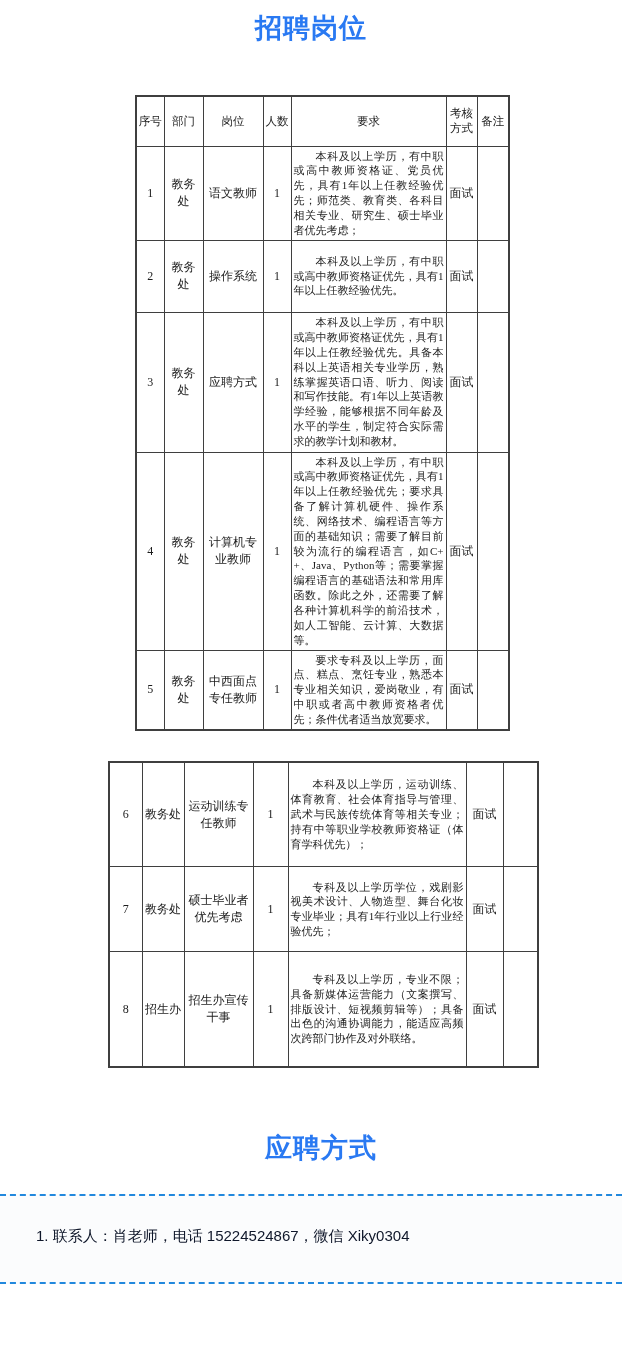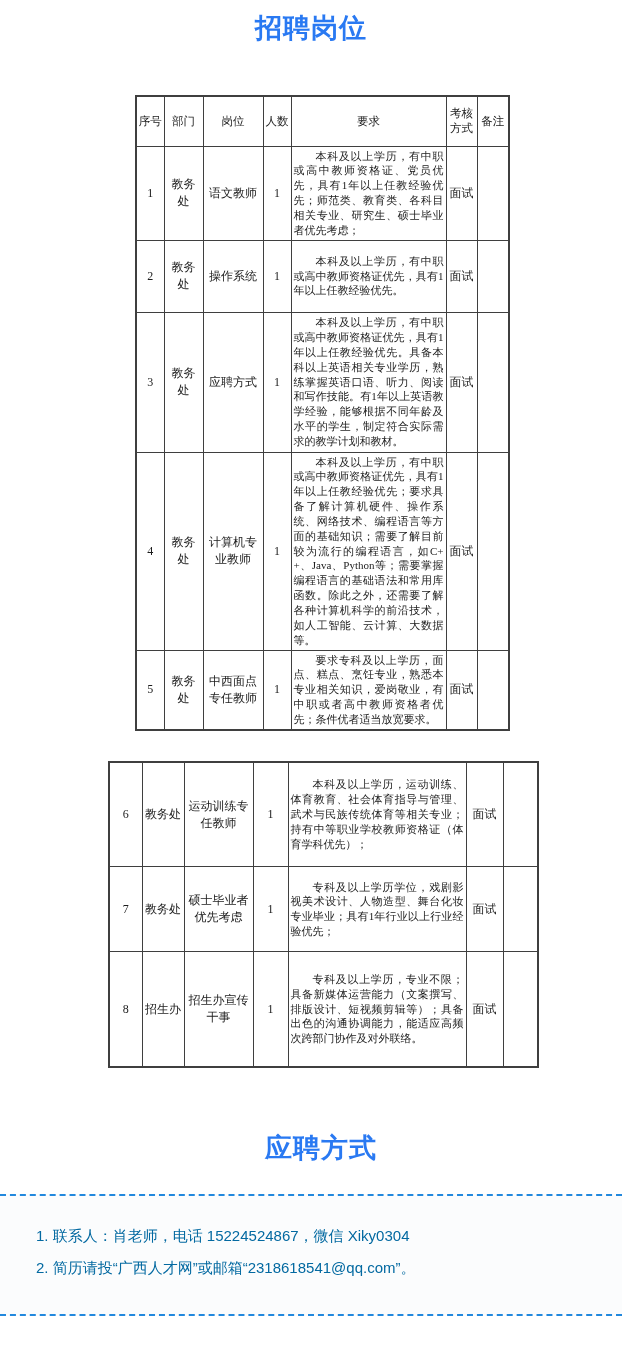--- a/index.html
+++ b/index.html
@@ -70,21 +70,21 @@
   .t2 tbody tr:nth-child(3) td { height: 115px; }
 
   .contact-box {
     margin-top: 28px;
     border-top: 2px dashed #2288dd;
     border-bottom: 2px dashed #2288dd;
     background: #fbfcfd;
     padding: 24px 0 30px 36px;
   }
   .contact-line {
-    color: #0369a1;
+    color: #0f172a;
     font-size: 15px;
     line-height: 2.15;
   }
 </style>
 </head>
 <body>
 
 <h1 class="section-heading heading-top">招聘岗位</h1>
 
 <div class="table-wrap1">
@@ -215,14 +215,13 @@
           <td></td>
         </tr>
       </tbody>
   </table>
 </div>
 
 <h1 class="section-heading heading-apply">应聘方式</h1>
 
 <div class="contact-box">
   <p class="contact-line">1. 联系人：肖老师，电话 15224524867，微信 Xiky0304</p>
-  <p class="contact-line">2. 简历请投“广西人才网”或邮箱“2318618541@qq.com”。</p>
 </div>
 
 </body></html>

